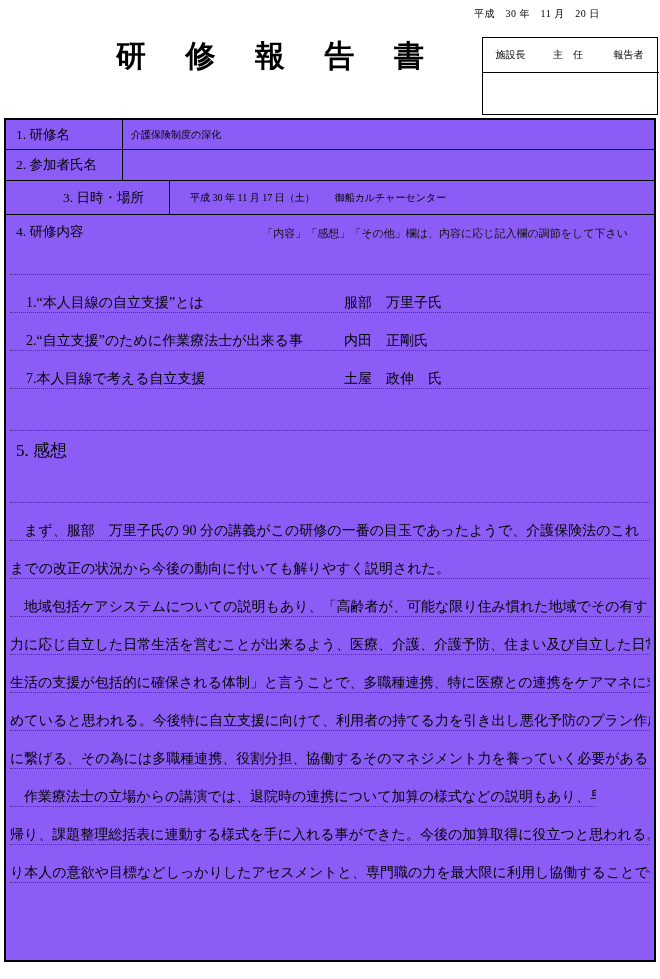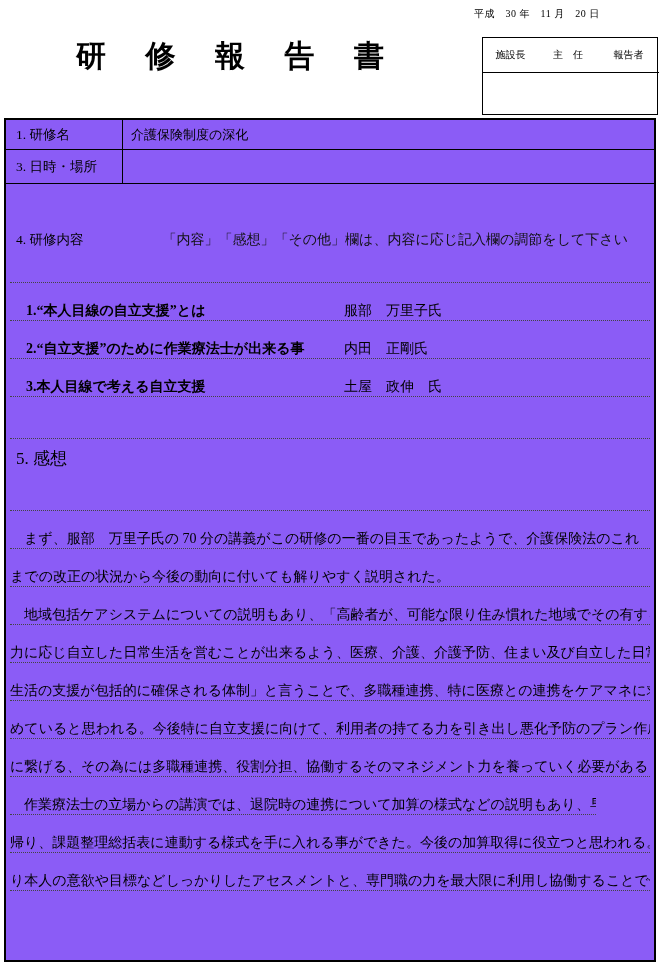--- a/index.html
+++ b/index.html
@@ -7,66 +7,66 @@
     position:relative;width:660px;height:979px;background:#ffffff;color:#000;
     font-family:"Liberation Serif","DejaVu Serif",serif;overflow:hidden;
   }
   
   .date-line{
     position:absolute;top:7px;left:474px;width:186px;
     font-size:10px;white-space:nowrap;letter-spacing:.5px;
   }
   
   .report-title{
-    position:absolute;top:36px;left:60px;width:380px;text-align:left;
+    position:absolute;top:36px;left:60px;width:380px;text-align:right;
     font-size:30px;font-weight:700;letter-spacing:16px;text-indent:16px;white-space:nowrap;
   }
   
   .approval{
     position:absolute;top:37px;left:482px;width:176px;
     display:grid;grid-template-columns:55px 60px 61px;grid-template-rows:34px 42px;
     border:1px solid #000;box-sizing:border-box;
   }
   .ap-cell{box-sizing:border-box;display:flex;align-items:center;justify-content:center;
     font-size:10px;white-space:nowrap;}
   .ap-cell + .ap-cell{border-left:0;}
   .ap-c2,.ap-c3{border-left:1px solid #000;font-family:Liberation Serif, serif;}
   .ap-body{border-top:1px solid #000;}
   
   .form-table{
     position:absolute;top:118px;left:4px;width:652px;height:844px;
     border:2px solid #000;box-sizing:border-box;background:#8b5cf6;
   }
   .f-row{display:flex;border-bottom:1px solid #000;box-sizing:border-box;}
-  .r1{height:30px;} .r2{height:31px;} .r3{height:34px;}
+  .r1{height:30px;} .r2{height:31px;} .r3{height:34px;padding-left:47px;}
   .f-label{
     width:117px;border-right:1px solid #000;box-sizing:border-box;
     display:flex;align-items:center;padding-left:10px;font-size:13.5px;white-space:nowrap;
   }
-  .f-value{flex:1;display:flex;align-items:center;padding-left:8px;font-size:13px;white-space:nowrap;overflow:hidden;}
+  .f-value{flex:1;display:flex;align-items:center;padding-left:8px;font-size:10px;white-space:nowrap;overflow:hidden;}
   .r3 .f-value{padding-left:20px;}
   
-  .big-cell{height:746px;box-sizing:border-box;display:flex;flex-direction:column;justify-content:center;}
+  .big-cell{height:746px;box-sizing:border-box;display:flex;flex-direction:column;}
   .c-head{
     height:26px;box-sizing:border-box;display:flex;justify-content:space-between;
     align-items:flex-end;padding:0 8px 0 10px;
   }
   .c-head-label{font-size:13.5px;white-space:nowrap;}
-  .c-note{font-size:14px;white-space:nowrap;padding-right:18px;color:#111;}
+  .c-note{font-size:11px;white-space:nowrap;padding-right:18px;color:#111;}
   .line{
     height:38px;box-sizing:border-box;margin:0 4px;
     border-bottom:1.5px dotted #444;
     display:flex;align-items:flex-end;padding-bottom:1px;
     font-size:14px;white-space:nowrap;overflow:hidden;line-height:1.15;
   }
   .line.h34{height:34px;} .line.h42{height:42px;}
   .line.no-rule{border-bottom:none;}
   .sec-label{font-size:17px;padding-left:6px;padding-bottom:8px;}
   .item{padding-left:16px;}
-  .item-title{display:inline-block;min-width:318px;font-weight:bold;}
+  .item-title{display:inline-block;min-width:318px;}
   .item-speaker{display:inline-block;}
   #kanso .line:nth-child(8){margin-right:58px;}  
 </style>
 </head>
 <body>
 
 <div class="page">
 
   <div class="date-line">平成　30 年　11 月　20 日</div>
 
@@ -81,55 +81,60 @@
     <div class="ap-cell ap-c3 ap-body"></div>
   </div>
 
   <div class="form-table">
 
     <div class="f-row r1">
       <div class="f-label">1. 研修名</div>
       <div class="f-value">介護保険制度の深化</div>
     </div>
 
+    <div class="f-row r2">
+      <div class="f-label">2. 参加者氏名</div>
+      <div class="f-value"></div>
+    </div>
 
     <div class="f-row r3">
       <div class="f-label">3. 日時・場所</div>
+      <div class="f-value">平成 30 年 11 月 17 日（土）　　御船カルチャーセンター</div>
     </div>
 
     <div class="big-cell">
 
       <div class="c-head">
         <span class="c-head-label">4. 研修内容</span>
         <span class="c-note">「内容」「感想」「その他」欄は、内容に応じ記入欄の調節をして下さい</span>
       </div>
 
       <div class="line h34"></div>
 
       <div class="line item">
         <span class="item-title">1.“本人目線の自立支援”とは</span>
         <span class="item-speaker">服部　万里子氏</span>
       </div>
       <div class="line item">
         <span class="item-title">2.“自立支援”のために作業療法士が出来る事</span>
         <span class="item-speaker">内田　正剛氏</span>
       </div>
       <div class="line item">
-        <span class="item-title">3.本人目線で考える自立支援</span>
+        <span class="item-title">7.本人目線で考える自立支援</span>
         <span class="item-speaker">土屋　政伸　氏</span>
       </div>
 
       <div class="line h42"></div>
 
       <div class="line no-rule sec-label">5. 感想</div>
 
       <div class="line h34"></div>
 
       <div id="kanso">
-        <div class="line">　まず、服部　万里子氏の 70 分の講義がこの研修の一番の目玉であったようで、介護保険法のこれ</div>
+        <div class="line">　まず、服部　万里子氏の 90 分の講義がこの研修の一番の目玉であったようで、介護保険法のこれ</div>
         <div class="line">までの改正の状況から今後の動向に付いても解りやすく説明された。</div>
         <div class="line">　地域包括ケアシステムについての説明もあり、「高齢者が、可能な限り住み慣れた地域でその有する能</div>
         <div class="line">力に応じ自立した日常生活を営むことが出来るよう、医療、介護、介護予防、住まい及び自立した日常</div>
         <div class="line">生活の支援が包括的に確保される体制」と言うことで、多職種連携、特に医療との連携をケアマネに求</div>
         <div class="line">めていると思われる。今後特に自立支援に向けて、利用者の持てる力を引き出し悪化予防のプラン作成</div>
         <div class="line">に繋げる、その為には多職種連携、役割分担、協働するそのマネジメント力を養っていく必要があると</div>
         <div class="line">　作業療法士の立場からの講演では、退院時の連携について加算の様式などの説明もあり、早速施設に</div>
         <div class="line">帰り、課題整理総括表に連動する様式を手に入れる事ができた。今後の加算取得に役立つと思われる。</div>
         <div class="line">り本人の意欲や目標などしっかりしたアセスメントと、専門職の力を最大限に利用し協働することで住</div>
       </div>

